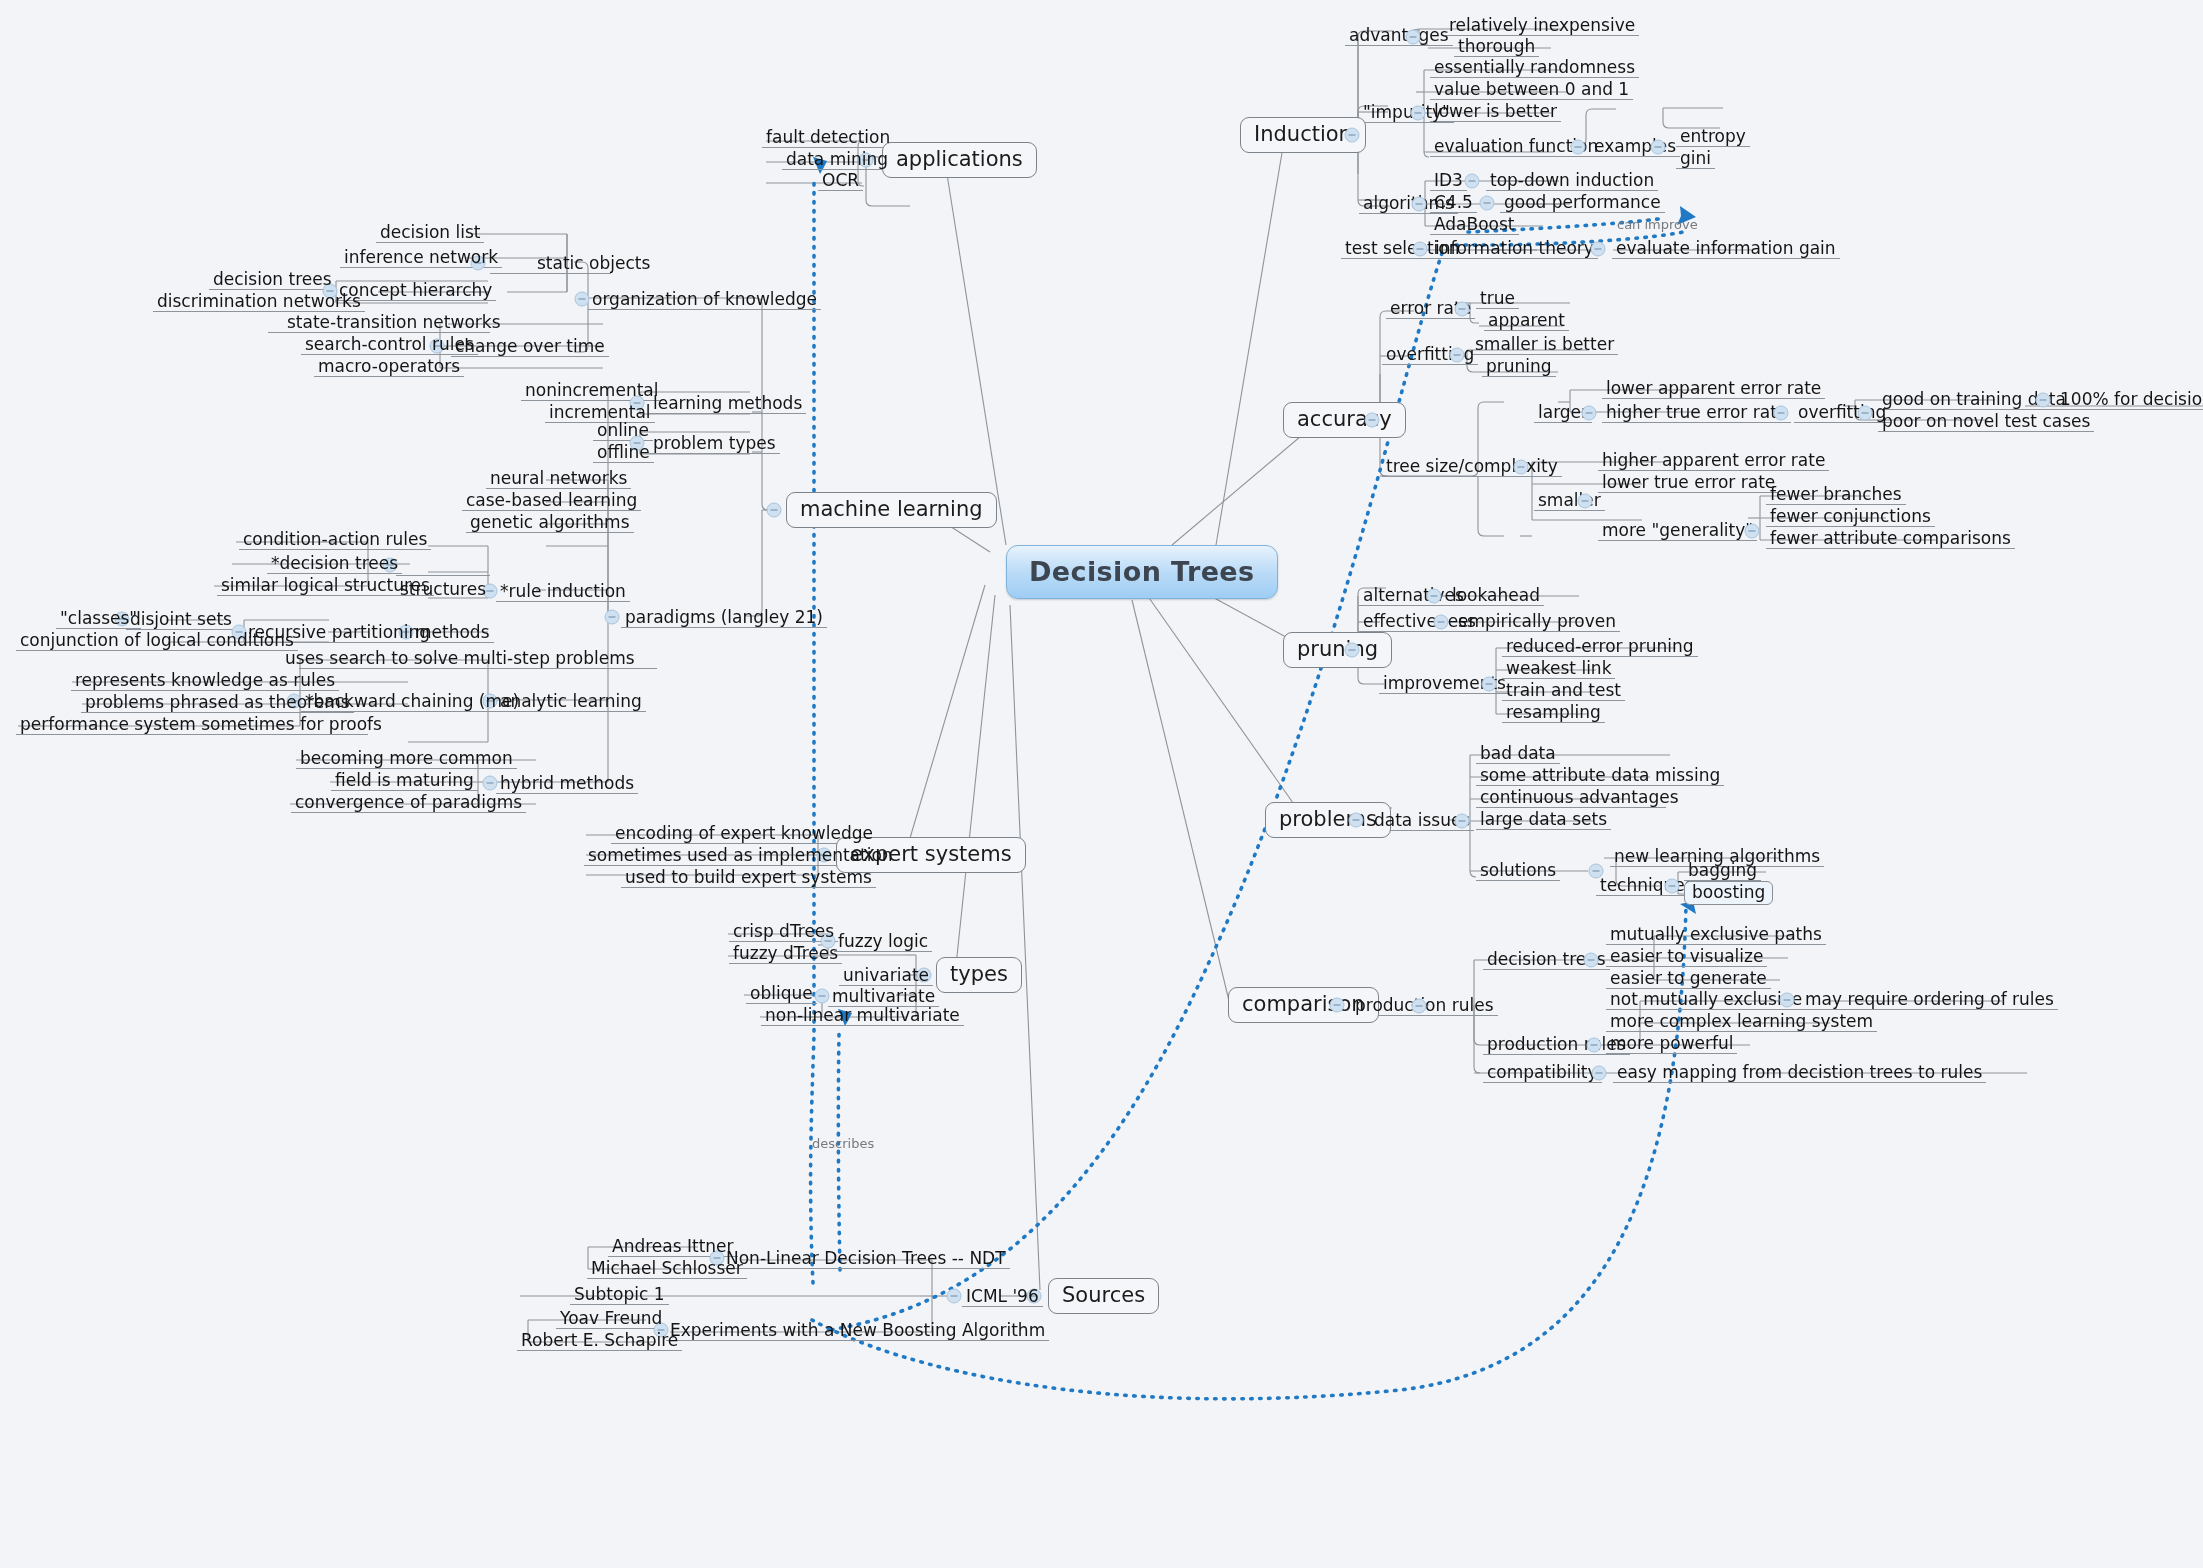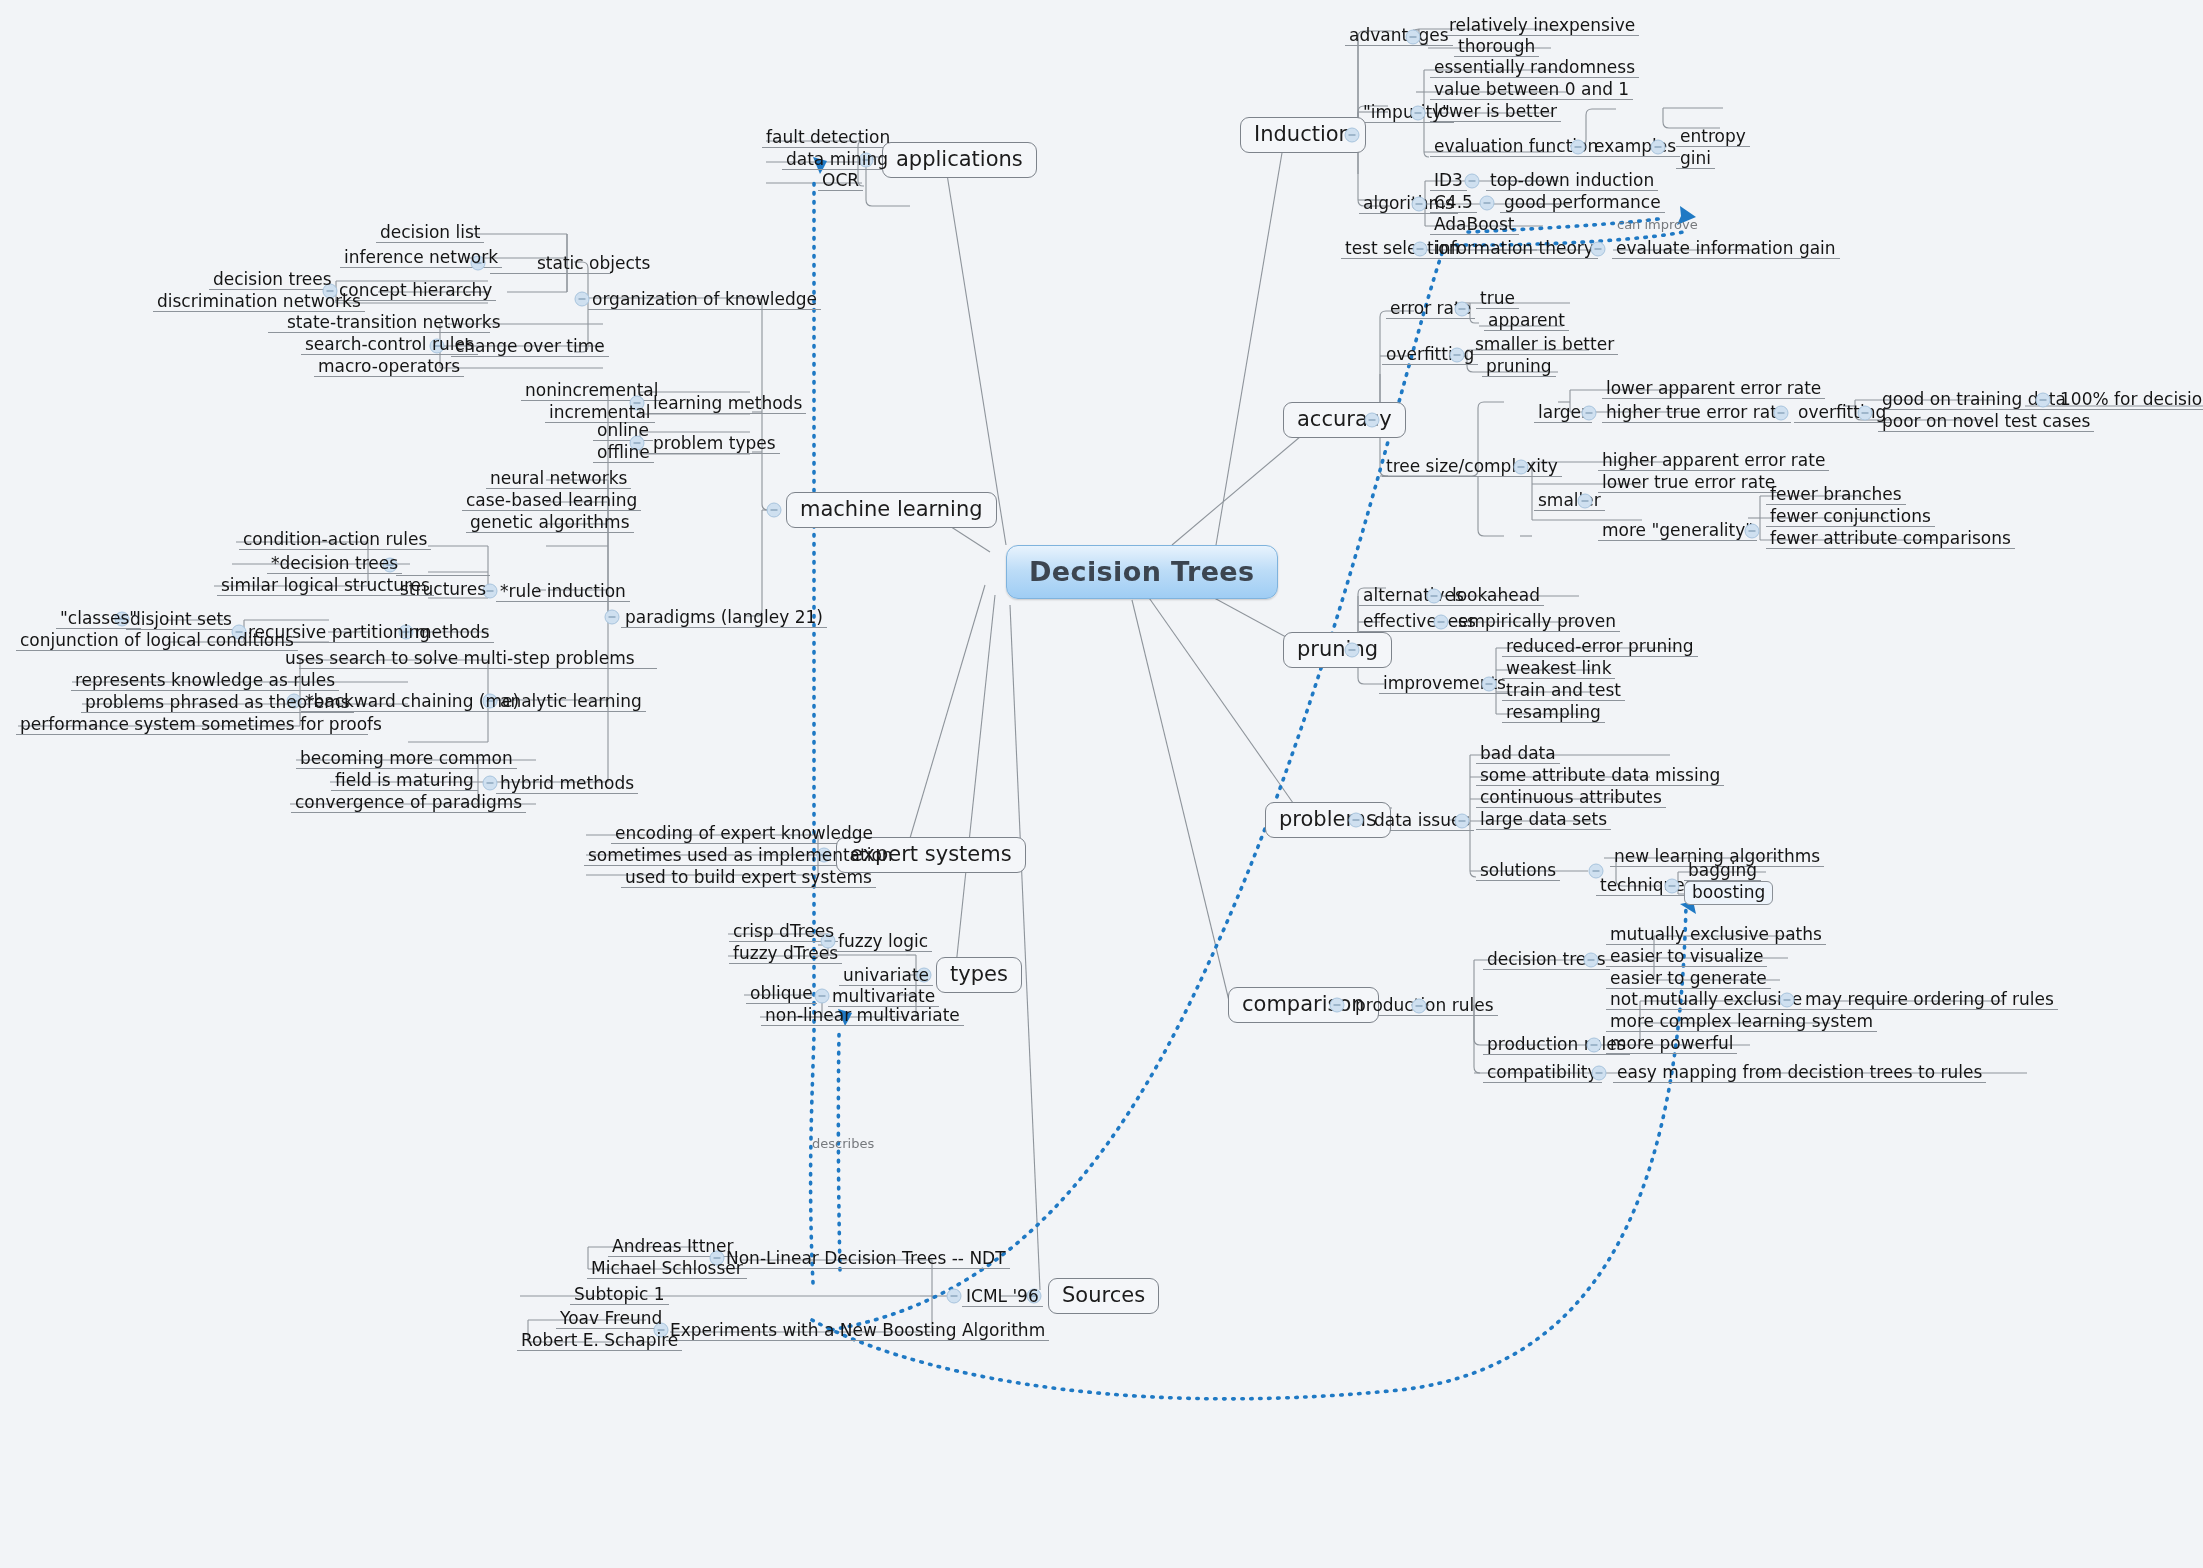--- a/index.html
+++ b/index.html
@@ -642,21 +642,21 @@
   <div class="node leaf" style="left:1506px;top:668px;">weakest link</div>
   <div class="node leaf" style="left:1506px;top:690px;">train and test</div>
   <div class="node leaf" style="left:1506px;top:712px;">resampling</div>
 
   <div class="node mainbranch" style="left:1265px;top:820px;">problems</div>
   <div class="knob" style="left:1356px;top:820px;"></div>
   <div class="node leaf" style="left:1374px;top:820px;">data issues</div>
   <div class="knob" style="left:1462px;top:821px;"></div>
   <div class="node leaf" style="left:1480px;top:753px;">bad data</div>
   <div class="node leaf" style="left:1480px;top:775px;">some attribute data missing</div>
-  <div class="node leaf" style="left:1480px;top:797px;">continuous attributes</div>
+  <div class="node leaf" style="left:1480px;top:797px;">continuous advantages</div>
   <div class="node leaf" style="left:1480px;top:819px;">large data sets</div>
   <div class="node leaf" style="left:1480px;top:870px;">solutions</div>
   <div class="knob" style="left:1596px;top:871px;"></div>
   <div class="node leaf" style="left:1614px;top:856px;">new learning algorithms</div>
   <div class="node leaf" style="left:1600px;top:885px;">techniques</div>
   <div class="knob" style="left:1672px;top:886px;"></div>
   <div class="node leaf" style="left:1688px;top:870px;">bagging</div>
   <div class="node leaf hl" style="left:1684px;top:893px;">boosting</div>
 
   <div class="node mainbranch" style="left:1228px;top:1005px;">comparison</div>

